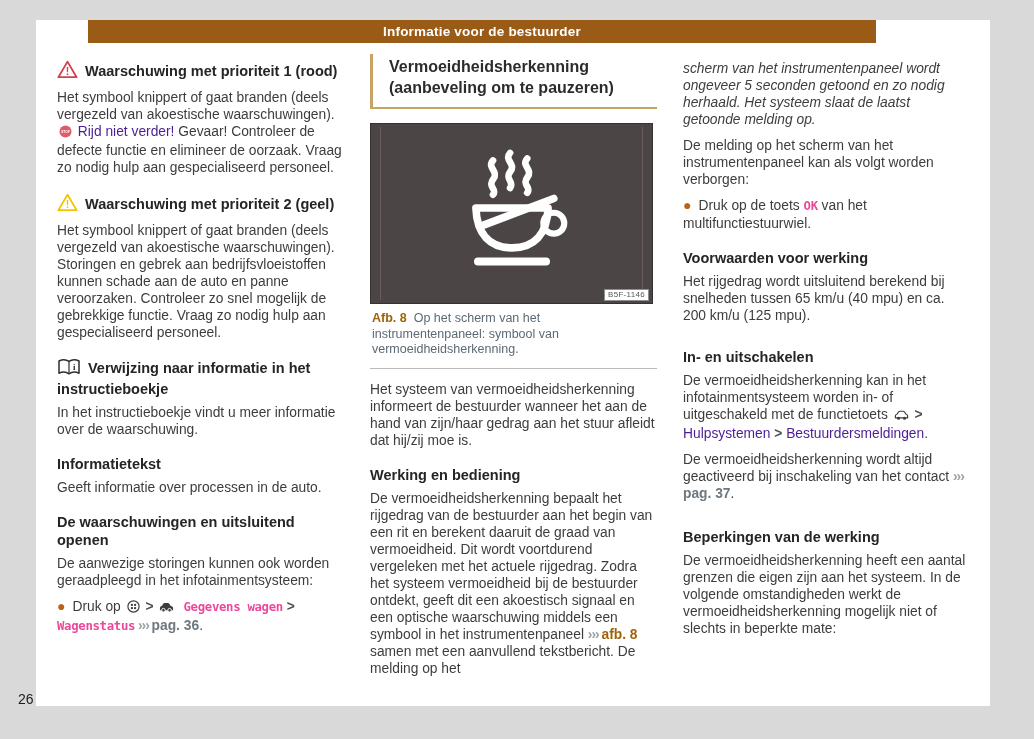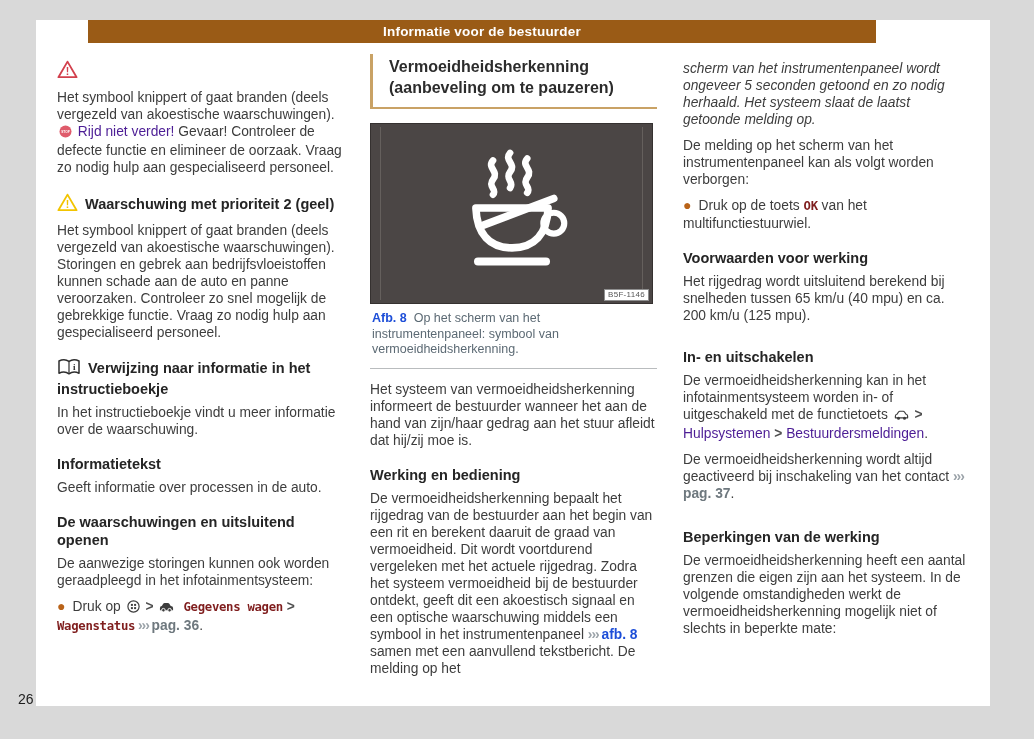--- a/index.html
+++ b/index.html
@@ -50,43 +50,43 @@
   .imgcode{
     position:absolute;right:4px;bottom:3px;background:#fff;border:1px solid #8f8f8f;
     font-size:8px;line-height:10px;color:#555;padding:0 3px;letter-spacing:.3px;
   }
   figcaption{
     font-size:12.5px;line-height:15.5px;color:#5c6a74;
     padding:7px 2px 10px;border-bottom:1px solid #b9bcbe;
   }
   
   .bold{font-weight:normal;color:#4c1d95;}
-  .display{font-family:"DejaVu Sans Mono",monospace;font-weight:bold;font-size:12.3px;color:#7f1d1d;letter-spacing:-.3px;}
+  .display{font-family:"DejaVu Sans Mono",monospace;font-weight:bold;font-size:12.3px;color:#ec4899;letter-spacing:-.3px;}
   .sep{font-weight:bold;color:#4f4f4f;}
   .arrows{color:#9aa2a8;font-weight:bold;letter-spacing:-1px;}
   .pagref{color:#6e787e;font-weight:bold;}
-  .figref,.figlabel{color:#1d4ed8;font-weight:bold;}
+  .figref,.figlabel{color:#a16207;font-weight:bold;}
   .dot{color:#b96319;font-size:14px;margin-right:7px;}
   .inline-icon{display:inline-block;vertical-align:-2px;margin:0 2px;}
   .inline-icon svg{display:inline-block;}
 </style>
 </head>
 <body>
 
 <div class="topbar">
   <span>Informatie voor de bestuurder</span>
 </div>
 
 <div class="page">
 
   <section class="col col-left">
     <h3 class="first"><span class="hicon"><svg width="21" height="19" viewBox="0 0 21 19">
             <path d="M10.5 1.6 L19.6 17.2 H1.4 Z" fill="none" stroke="#d2404d" stroke-width="1.8" stroke-linejoin="round"></path>
             <text x="10.5" y="14.6" font-size="10.5" font-weight="bold" fill="#d2404d" text-anchor="middle" font-family="Liberation Sans,sans-serif">!</text>
-          </svg></span></h3>
+          </svg></span><span>Waarschuwing met prioriteit 1 (rood)</span></h3>
     <p><span>Het symbool knippert of gaat branden (deels vergezeld van akoestische waarschuwingen). </span><span class="inline-icon"><svg width="13" height="13" viewBox="0 0 13 13">
             <circle cx="6.5" cy="6.5" r="6" fill="#df5b6b"></circle>
             <text x="6.5" y="8" font-size="3.2" font-weight="bold" fill="#fff" text-anchor="middle" font-family="Liberation Sans,sans-serif">STOP</text>
           </svg></span><span class="bold"> Rijd niet verder!</span><span> Gevaar! Controleer de defecte functie en elimineer de oorzaak. Vraag zo nodig hulp aan gespecialiseerd personeel.</span></p>
 
     <h3><span class="hicon"><svg width="21" height="19" viewBox="0 0 21 19">
             <path d="M10.5 1.6 L19.6 17.2 H1.4 Z" fill="none" stroke="#f2c400" stroke-width="1.8" stroke-linejoin="round"></path>
             <text x="10.5" y="14.6" font-size="10.5" font-weight="bold" fill="#f2c400" text-anchor="middle" font-family="Liberation Sans,sans-serif">!</text>
           </svg></span><span>Waarschuwing met prioriteit 2 (geel)</span></h3>
     <p>Het symbool knippert of gaat branden (deels vergezeld van akoestische waarschuwingen). Storingen en gebrek aan bedrijfsvloeistoffen kunnen schade aan de auto en panne veroorzaken. Controleer zo snel mogelijk de gebrekkige functie. Vraag zo nodig hulp aan gespecialiseerd personeel.</p>

